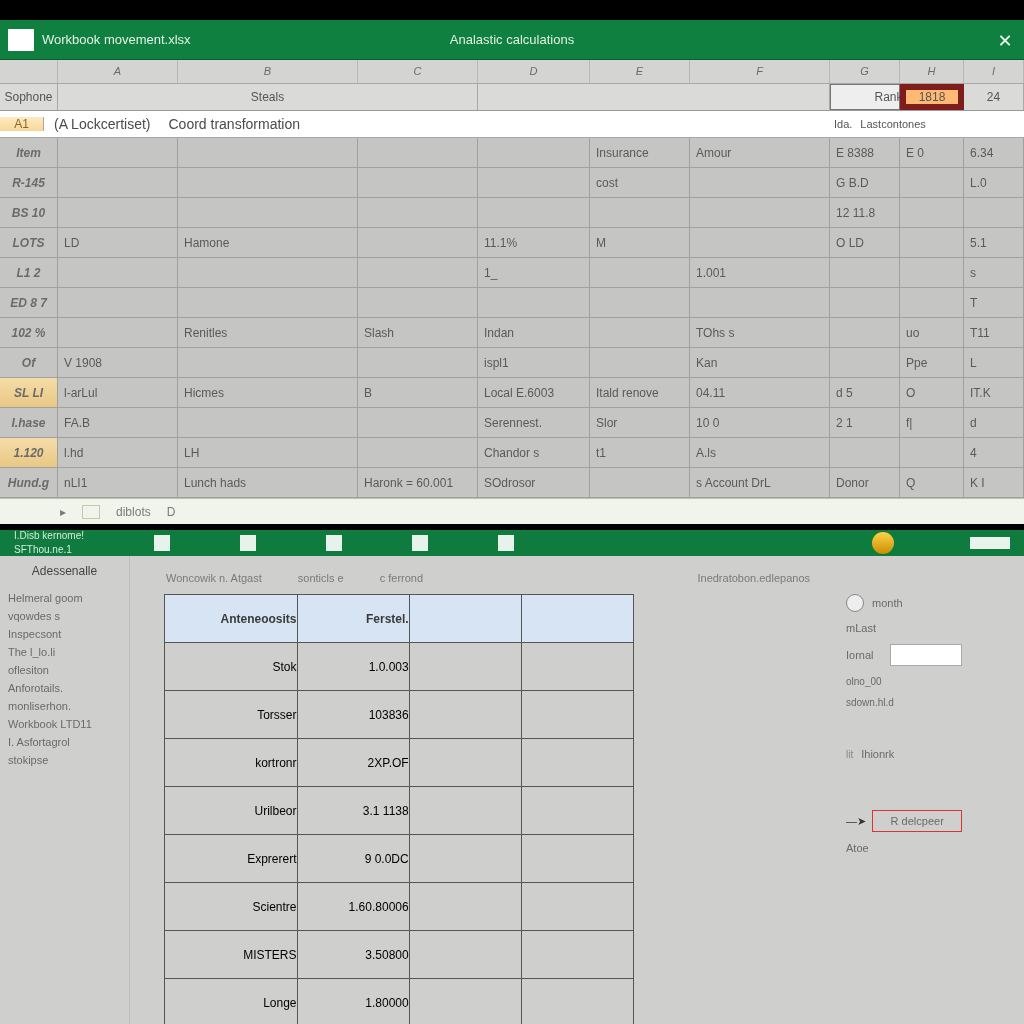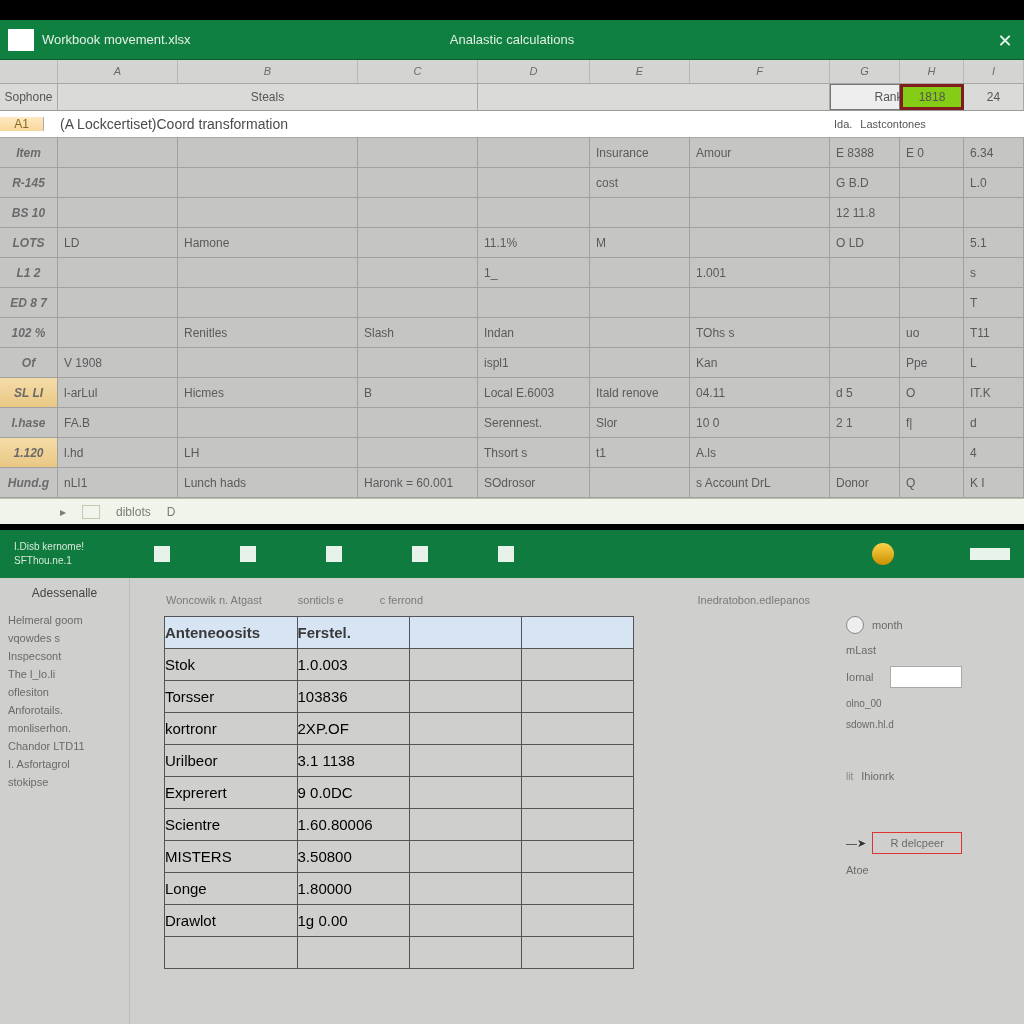--- a/index.html
+++ b/index.html
@@ -15,21 +15,21 @@
 .titlebar .close-btn { position: absolute; right: 8px; top: 10px; width: 22px; height: 22px; color: #e8f5eb; font-size: 18px; display:flex; align-items:center; justify-content:center; cursor:pointer;}
 
 .col-letters { height: 26px; background: #d4d4d3; display: flex; border-bottom: 1px solid #a8a8a8; font-size: 11px; color: #6b6b6b; }
 .col-letters .cl-cell { border-right: 1px solid #b8b8b8; display:flex; align-items:center; justify-content:center; font-style: italic;}
 
 .header-row { height: 30px; background: #dadad8; display: flex; border-bottom: 1px solid #9a9a9a; font-size: 12px; color: #555; }
 .header-row .h-cell { border-right: 1px solid #a8a8a8; display:flex; align-items:center; justify-content:center; }
 
 .formula-row { height: 30px; background: #ffffff; display:flex; align-items:center; border-bottom: 1px solid #a8a8a8; }
 .formula-row .name-box { width: 44px; background: linear-gradient(#ffe9c2,#f8d79a); border-right:1px solid #aaa; display:flex; align-items:center; justify-content:center; color:#8a6a20; font-size: 12px;}
-.formula-row .fx-area { flex:1; display:flex; gap:0; padding-left: 16px; font-size: 14px; color: #4a4a4a; }
+.formula-row .fx-area { flex:1; display:flex; gap:18px; padding-left: 10px; font-size: 14px; color: #4a4a4a; }
 .formula-row .fx-right { width: 190px; display:flex; gap:8px; align-items:center; padding-right:24px; font-size:11px; color:#555;}
 
 .grid-row { height: 30px; display:flex; border-bottom:1px solid #a0a0a0; font-size:12px; color:#5a5a5a;}
 .grid-row .g-cell { border-right: 1px solid #a0a0a0; display:flex; align-items:center; padding: 0 6px; overflow:hidden; white-space:nowrap;}
 .grid-row .g-cell.rowhead { justify-content:center; color:#6b6b6b; font-style:italic;font-weight:bold;}
 .row-shade-peach .rowhead { background: linear-gradient(#f5dca8,#e9c884);}
 
 .sheet-tabs { height: 28px; background: #f0f4ea; border-top: 1px solid #b8c4aa; display:flex; align-items:center; gap:16px; padding-left: 60px; font-size: 12px; color:#7a7a7a;}
 .sheet-tabs .tab-ind { width: 18px; height: 14px; border:1px solid #bfcab0; }
 
@@ -56,21 +56,21 @@
 .ribbon .r-item { display:flex; align-items:center; gap:6px;}
 .ribbon .r-right-orb { width: 22px; height: 22px; border-radius:50%; background: linear-gradient(#ffd24a,#c98f00); margin-left:auto;}
 
 .main-area { flex:1; display:flex; }
 .sidebar { width: 130px; border-right: 1px solid #bdbdbb; display:flex; flex-direction:column; padding: 8px 8px; gap:10px; font-size: 11px; color:#6a6a6a;}
 .sidebar .sb-title { font-size: 12px; color:#444; margin-bottom:4px;text-align:center;}
 .sidebar .sb-item { height:18px; overflow:hidden; white-space:nowrap;}
 
 .center { flex:1; display:flex; flex-direction:column; padding: 16px 24px 10px 24px;}
 .data-table { border-collapse: collapse; width: 470px; margin-left: 10px;}
-.data-table th, .data-table td { border: 1px solid #555; height: 32px; font-size: 15px; text-align:left; }
+.data-table th, .data-table td { border: 1px solid #555; height: 48px; font-size: 12px; text-align:right; }
 .data-table th { background: #d7e4f3; color:#3a3a3a; border:1px solid #555;}
 .data-table td.name-col { width: 130px;}
 .data-table td.val-col { width: 110px;}
 .data-table td.empty-col { width: 110px;}
 
 .right-panel { width: 190px; padding: 10px 12px; font-size: 11px; color:#6a6a6a; display:flex; flex-direction:column; gap:10px;}
 .right-panel .rp-group { display:flex; gap:8px; align-items:center;}
 .right-panel .rp-input { width: 72px; height: 22px; background:#fff; border:1px solid #aaa;}
 .right-panel .rp-highlight { border:1px solid #d33; width:90px; height:22px; display:flex; align-items:center; justify-content:center; font-size:11px;}
 .right-panel .rp-circle { width:18px; height:18px; border-radius:50%; border:1px solid #888; background:#eee;}
@@ -103,21 +103,21 @@
     <div class="cl-cell w-h">G</div>
     <div class="cl-cell w-i">H</div>
     <div class="cl-cell w-j">I</div>
   </div>
 
   <div class="header-row">
     <div class="h-cell w-a">Sophone</div>
     <div class="h-cell" style="width:420px">Steals</div>
     <div class="h-cell" style="width:352px"></div>
     <div class="h-cell w-h" style="background:#eee; border:1px solid #777;padding-left:47px;">Rank</div>
-    <div class="h-cell w-i" style="background:#84cc16; border:3px solid #7f1d1d;">1818</div>
+    <div class="h-cell w-i" style="background:#fdba74; border:6px solid #7f1d1d;">1818</div>
     <div class="h-cell w-j">24</div>
   </div>
 
   <div class="formula-row">
     <div class="name-box">A1</div>
     <div class="fx-area">
       <span>(A Lockcertiset)</span>
       <span>Coord transformation</span>
     </div>
     <div class="fx-right">
@@ -245,21 +245,21 @@
         <div class="g-cell w-g">10 0</div>
         <div class="g-cell w-h">2 1</div>
         <div class="g-cell w-i">f|</div>
         <div class="g-cell w-j">d</div>
       </div>
       <div class="grid-row row-shade-peach">
         <div class="g-cell w-a rowhead">1.120</div>
         <div class="g-cell w-b">l.hd</div>
         <div class="g-cell w-c">LH</div>
         <div class="g-cell w-d"></div>
-        <div class="g-cell w-e">Thsort s</div>
+        <div class="g-cell w-e">Chandor s</div>
         <div class="g-cell w-f">t1</div>
         <div class="g-cell w-g">A.ls</div>
         <div class="g-cell w-h"></div>
         <div class="g-cell w-i"></div>
         <div class="g-cell w-j">4</div>
       </div>
       <div class="grid-row ">
         <div class="g-cell w-a rowhead">Hund.g</div>
         <div class="g-cell w-b">nLI1</div>
         <div class="g-cell w-c">Lunch hads</div>
@@ -315,21 +315,21 @@
     <div class="sidebar">
       <div class="sb-title">Adessenalle</div>
       <div id="sb-items">
           <div class="sb-item">Helmeral goom</div>
           <div class="sb-item">vqowdes s</div>
           <div class="sb-item">Inspecsont</div>
           <div class="sb-item">The l_lo.li</div>
           <div class="sb-item">oflesiton</div>
           <div class="sb-item">Anforotails.</div>
           <div class="sb-item">monliserhon.</div>
-          <div class="sb-item">Chandor LTD11</div>
+          <div class="sb-item">Workbook LTD11</div>
           <div class="sb-item">I. Asfortagrol</div>
           <div class="sb-item">stokipse</div>
           <div class="sb-item"></div>
           <div class="sb-item"></div>
         </div>
     </div>
 
     <div class="center">
       <div class="field-labels">
         <span>Woncowik n. Atgast</span>

